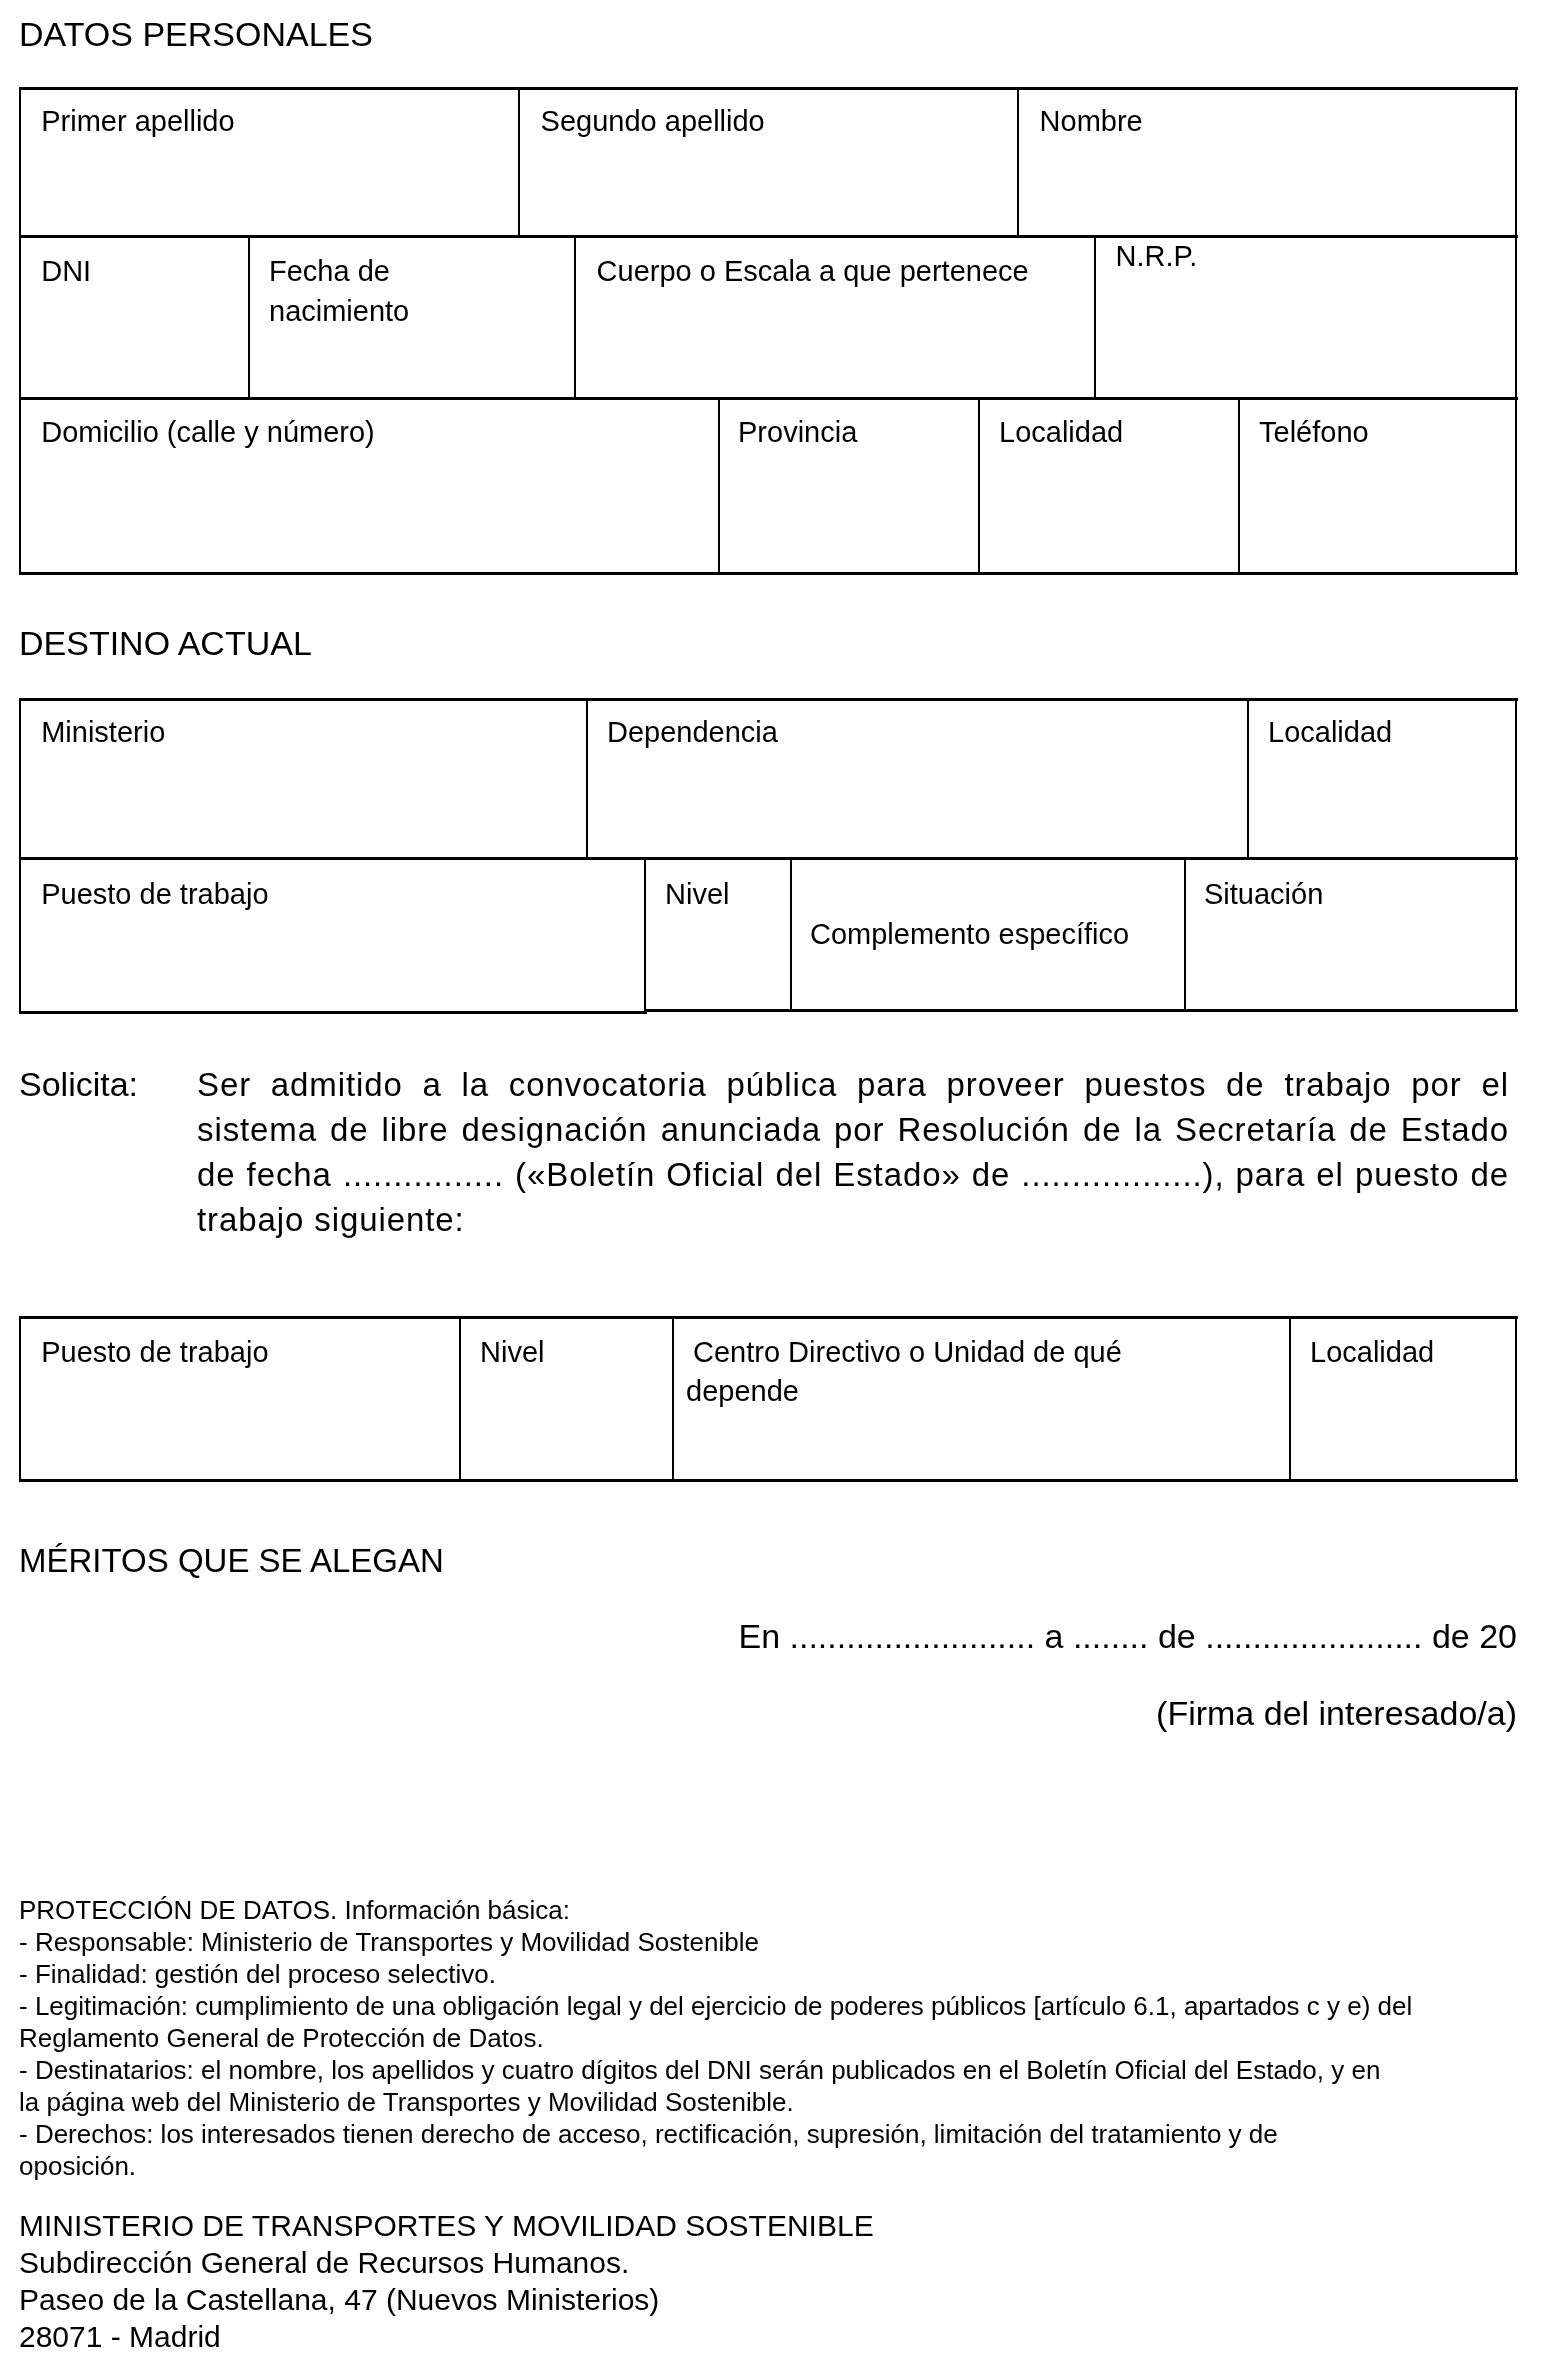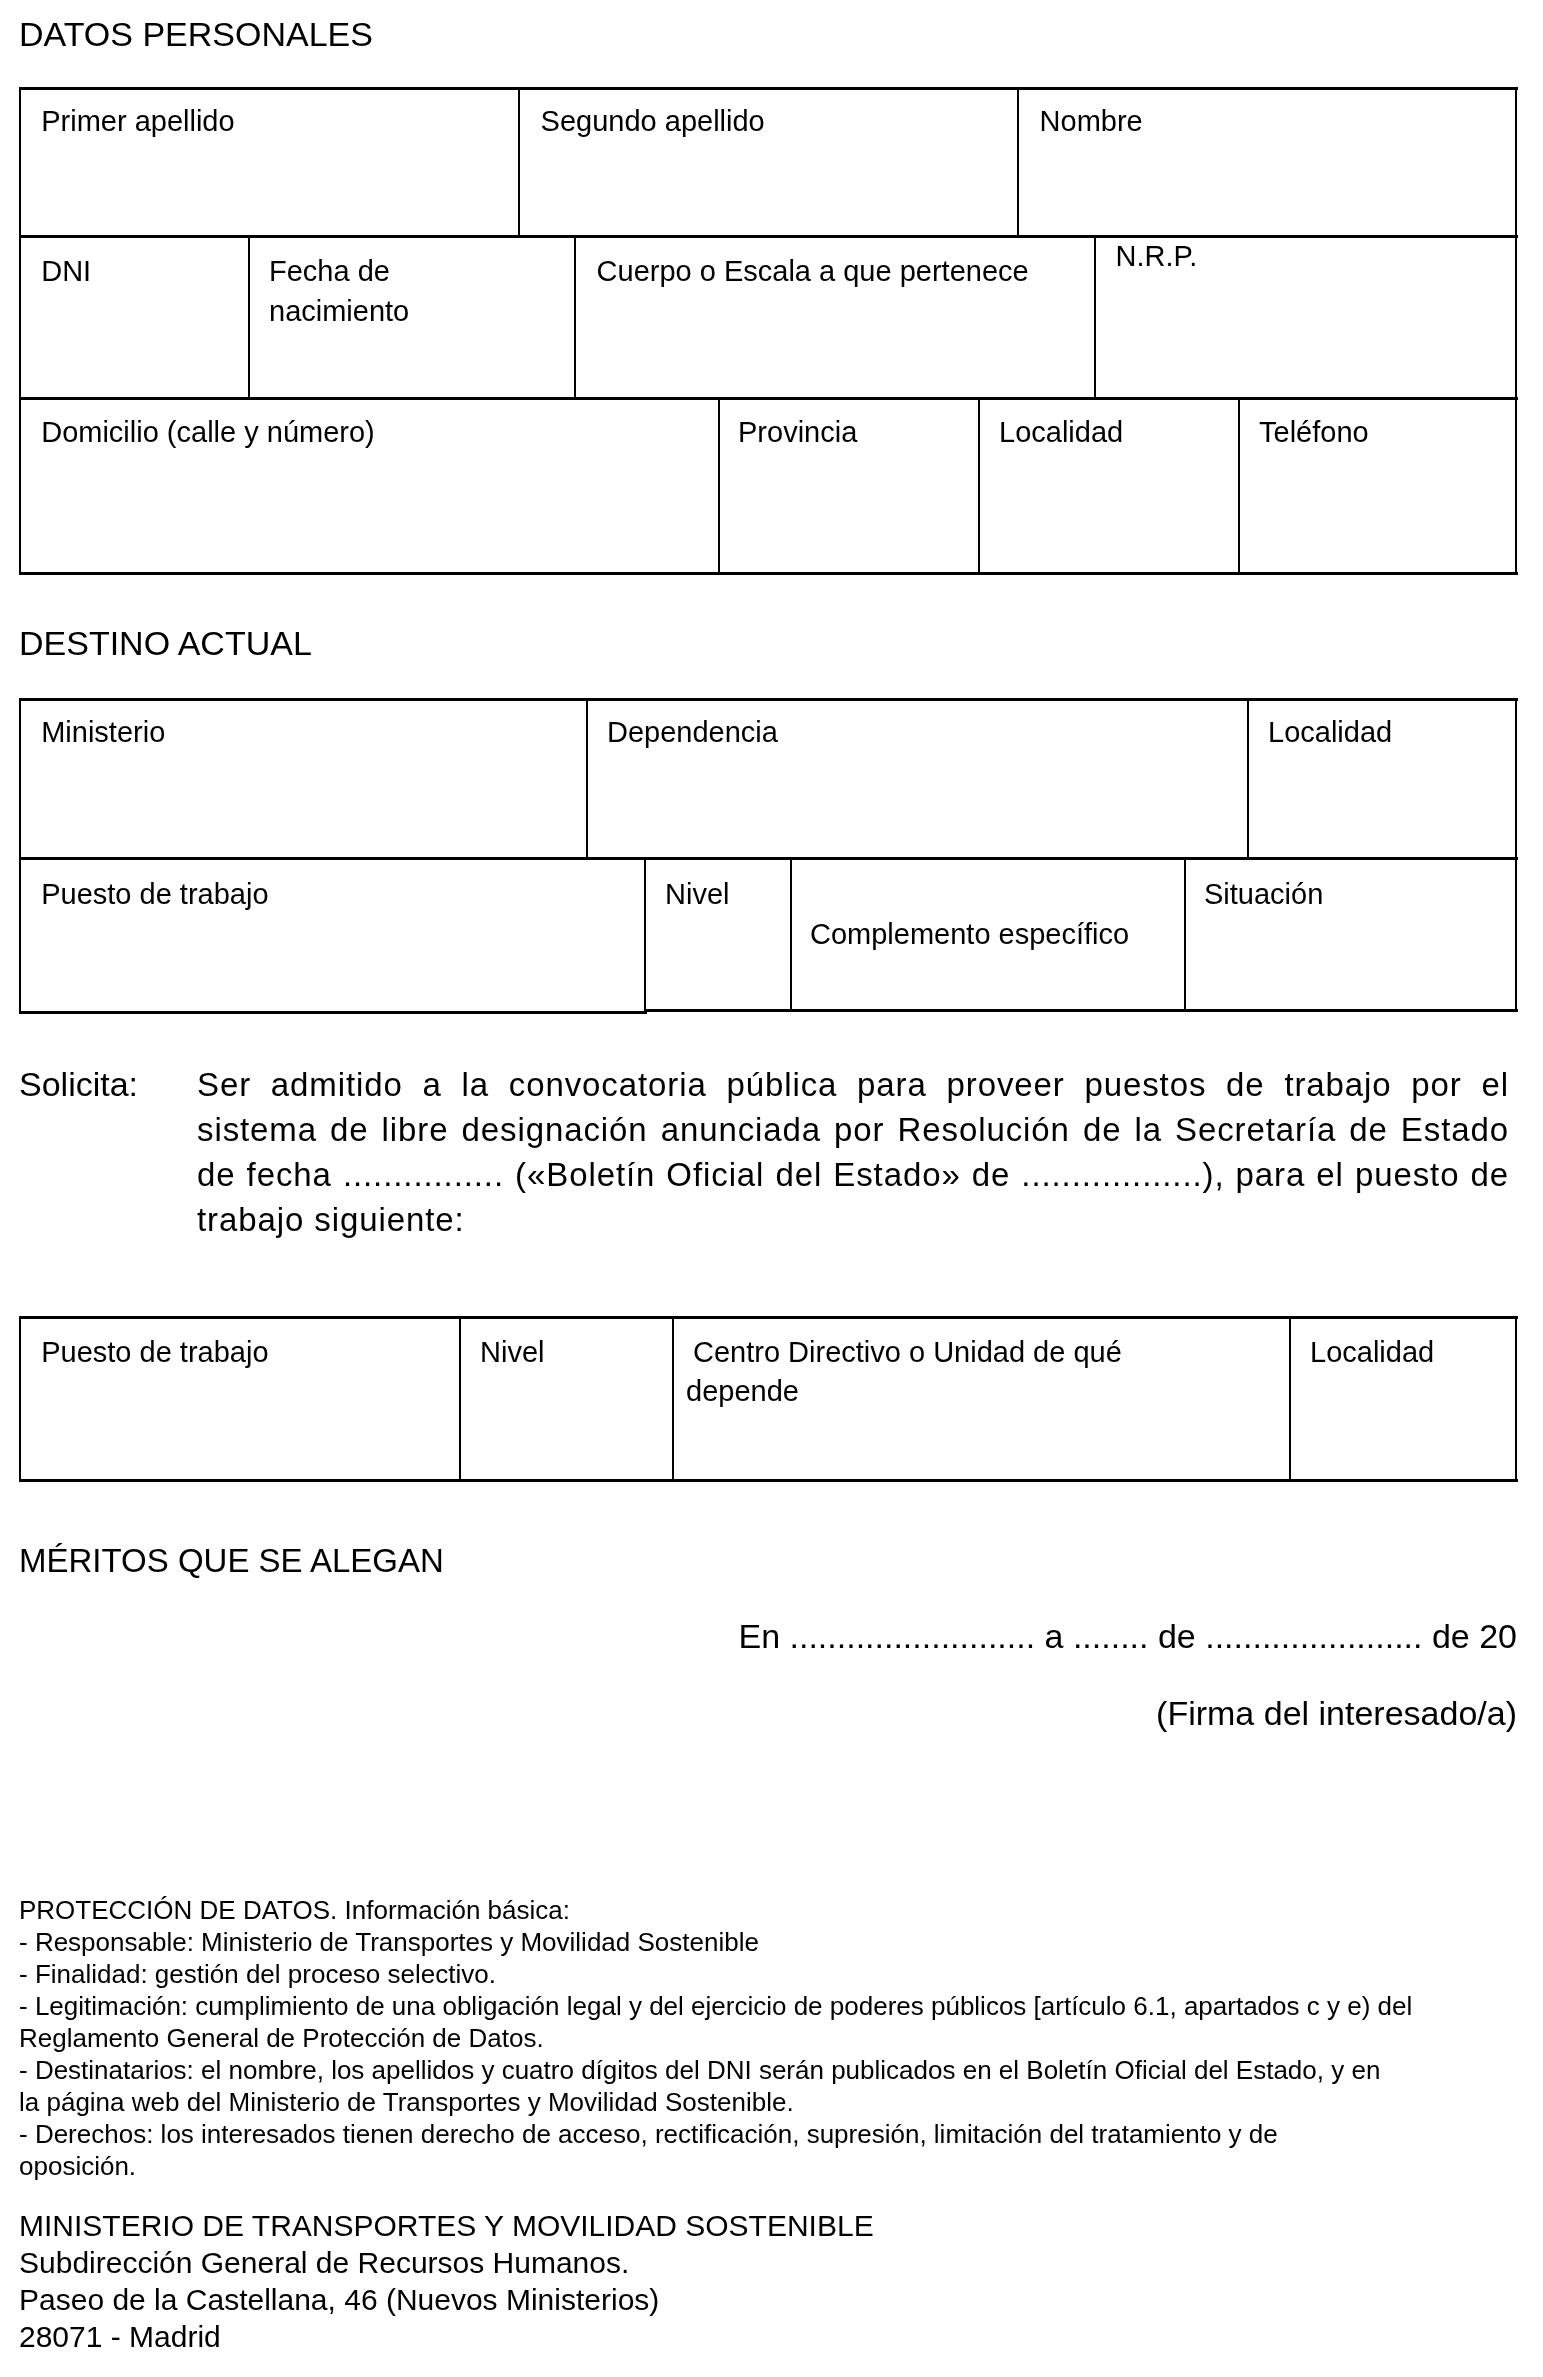--- a/index.html
+++ b/index.html
@@ -157,16 +157,16 @@
   <div class="small">Reglamento General de Protección de Datos.</div>
   <div class="small">- Destinatarios: el nombre, los apellidos y cuatro dígitos del DNI serán publicados en el Boletín Oficial del Estado, y en</div>
   <div class="small">la página web del Ministerio de Transportes y Movilidad Sostenible.</div>
   <div class="small">- Derechos: los interesados tienen derecho de acceso, rectificación, supresión, limitación del tratamiento y de</div>
   <div class="small">oposición.</div>
 </div>
 
 <div class="abs" style="left:19px; top:2207px;">
   <div class="addr">MINISTERIO DE TRANSPORTES Y MOVILIDAD SOSTENIBLE</div>
   <div class="addr">Subdirección General de Recursos Humanos.</div>
-  <div class="addr">Paseo de la Castellana, 46 (Nuevos Ministerios)</div>
+  <div class="addr">Paseo de la Castellana, 47 (Nuevos Ministerios)</div>
   <div class="addr">28071 - Madrid</div>
 </div>
 
 
 </body></html>

